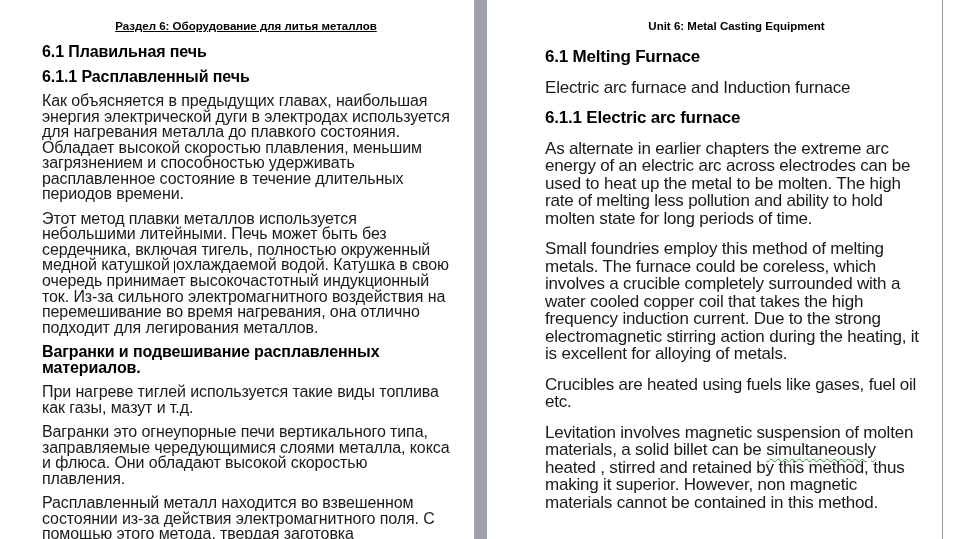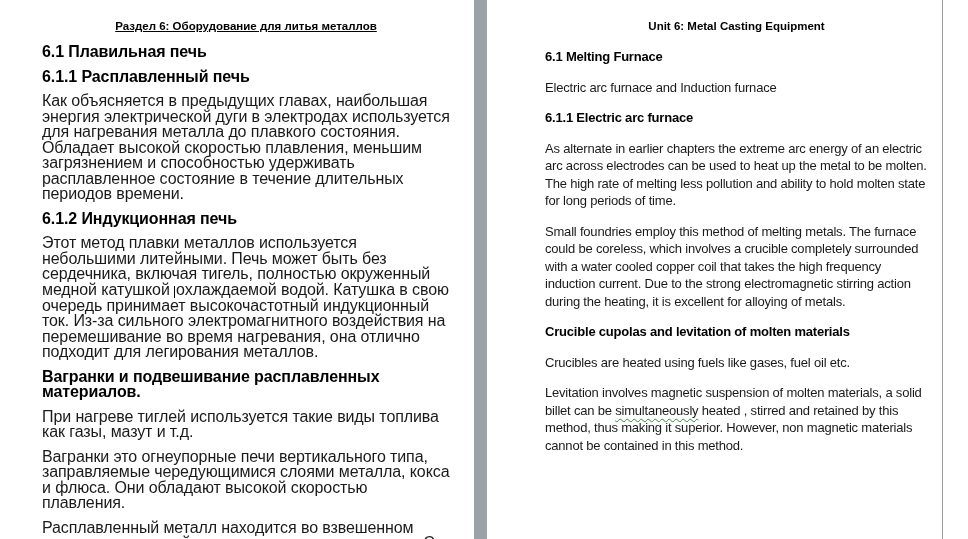--- a/index.html
+++ b/index.html
@@ -25,21 +25,21 @@
 
   .doc-title {
     font-weight: bold; color: #000;
     text-align: center;
     font-size: 11.5px; line-height: 16px;
   }
   .ru .doc-title { margin: 0 0 10px 0; text-decoration: underline; }
   .en .doc-title { margin: 0 0 14px 0; }
 
   .ru p, .ru h2 { font-size: 16px; line-height: 15.5px; margin: 0 0 9px 0; letter-spacing: -0.1px; }
-  .en p, .en h2 { font-size: 13px; line-height: 17.5px; margin: 0 0 13px 0; letter-spacing: -0.2px; }
+  .en p, .en h2 { font-size: 17px; line-height: 17.5px; margin: 0 0 13px 0; letter-spacing: -0.2px; }
   h2 { font-weight: bold; color: #000; }
 
   .caret {
     display: inline-block;
     width: 1px; height: 12px;
     background: #000;
     vertical-align: text-bottom;
     margin: 0 1px 0 0;
     animation: blink 1.06s step-end infinite;
   }
@@ -54,38 +54,36 @@
 </head>
 <body>
 
 <div class="viewport">
 
   <div class="page page-left ru">
     <div class="doc-title">Раздел 6: Оборудование  для литья металлов</div>
     <h2>6.1 Плавильная  печь</h2>
     <h2>6.1.1 Расплавленный  печь</h2>
     <p>Как объясняется в предыдущих  главах, наибольшая  энергия электрической дуги в электродах используется для нагревания металла  до плавкого  состояния. Обладает высокой скоростью плавления, меньшим  загрязнением и способностью удерживать  расплавленное состояние в течение  длительных периодов времени.</p>
-    <h2>6.1.2 Индукционная  печь</h2>
     <p><span>Этот метод  плавки металлов используется небольшими  литейными.  Печь может быть  без сердечника, включая  тигель,  полностью окруженный медной катушкой </span><span class="caret"></span><span>охлаждаемой водой.  Катушка  в свою очередь принимает высокочастотный  индукционный  ток. Из-за сильного электромагнитного воздействия  на перемешивание во время нагревания,  она отлично  подходит для легирования металлов.</span></p>
     <h2>Вагранки  и подвешивание  расплавленных материалов.</h2>
     <p>При нагреве тиглей используется такие  виды  топлива как газы,  мазут  и т.д.</p>
     <p>Вагранки  это огнеупорные печи вертикального типа, заправляемые чередующимися слоями металла,  кокса и флюса. Они обладают  высокой скоростью плавления.</p>
     <p>Расплавленный  металл  находится  во взвешенном  состоянии из-за действия электромагнитного  поля. С помощью  этого метода, твердая заготовка одновременно  может быть нагрета,  перемешана  и удержана, что делает его лучшим  методом  для плавки.  Однако немагнитные  материалы  не могут  быть использованы здесь.</p>
   </div>
 
   <div class="gutter"></div>
 
   <div class="page page-right en">
     <div class="doc-title">Unit 6: Metal Casting Equipment</div>
     <h2>6.1 Melting Furnace</h2>
     <p>Electric arc furnace and Induction furnace</p>
     <h2>6.1.1 Electric arc furnace</h2>
     <p>As alternate in earlier chapters the extreme arc energy of an electric arc across electrodes can be used to heat up the metal to be molten. The high rate of melting less pollution and ability to hold molten state for long periods of time.</p>
     <p>Small foundries employ this method of melting metals. The furnace could be coreless, which involves a crucible completely surrounded with a water cooled copper coil that takes the high frequency induction current. Due to the strong electromagnetic stirring action during the heating, it is excellent for alloying of metals.</p>
-    <h2>Crucible cupolas and levitation of molten materials</h2>
     <p>Crucibles are heated using fuels like gases, fuel oil etc.</p>
     <p><span>Levitation involves magnetic suspension of molten materials, a solid billet can be </span><span class="spell-wavy">simultaneously</span><span> heated , stirred and retained by this method, thus making it superior. However, non magnetic materials cannot be contained in this method.</span></p>
   </div>
 
   <div class="edge-line"></div>
   <div class="right-strip"></div>
 
 </div>
 
 </body></html>

